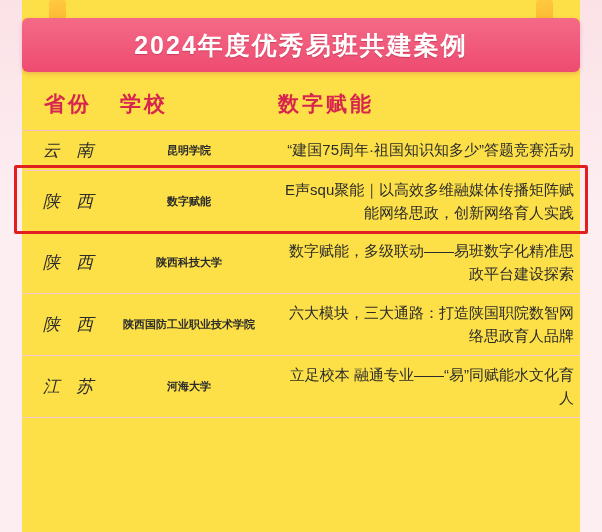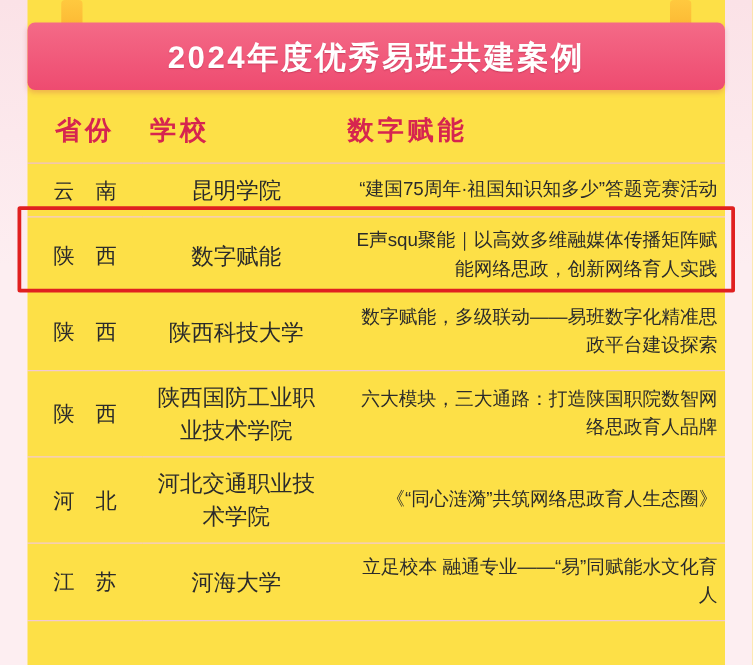--- a/index.html
+++ b/index.html
@@ -103,26 +103,28 @@
   .col-province { width: 92px; text-align: center; }
   .col-school { width: 150px; text-align: left; }
   .col-case { width: 316px; text-align: left; padding-left: 14px !important; }
 
   td.province {
     text-align: center;
     font-size: 17px;
     color: #2b2b2b;
     letter-spacing: 6px;
     text-indent: 6px;
+    font-style: italic;
   }
   td.school {
     text-align: center;
-    font-size: 18px;
+    font-size: 11px;
     color: #2b2b2b;
     line-height: 1.45;
+    font-weight: bold;
   }
   td.case {
     text-align: right;
     font-size: 15px;
     color: #2b2b2b;
     line-height: 1.5;
     padding-left: 14px;
   }
   tr.highlight td {
     border-bottom: none;
@@ -176,25 +178,20 @@
         <td class="province col-province">陕 西</td>
         <td class="school col-school">陕西科技大学</td>
         <td class="case col-case">数字赋能，多级联动——易班数字化精准思政平台建设探索</td>
       </tr>
       <tr>
         <td class="province col-province">陕 西</td>
         <td class="school col-school">陕西国防工业职业技术学院</td>
         <td class="case col-case">六大模块，三大通路：打造陕国职院数智网络思政育人品牌</td>
       </tr>
       <tr>
-        <td class="province col-province">河 北</td>
-        <td class="school col-school">河北交通职业技术学院</td>
-        <td class="case col-case">《“同心涟漪”共筑网络思政育人生态圈》</td>
-      </tr>
-      <tr>
         <td class="province col-province">江 苏</td>
         <td class="school col-school">河海大学</td>
         <td class="case col-case">立足校本 融通专业——“易”同赋能水文化育人</td>
       </tr>
     </tbody>
   </table>
 
   <div class="highlight-box" id="hl-box" style="top: 164.5px; height: 69.5px;"></div>
 </div>
 

